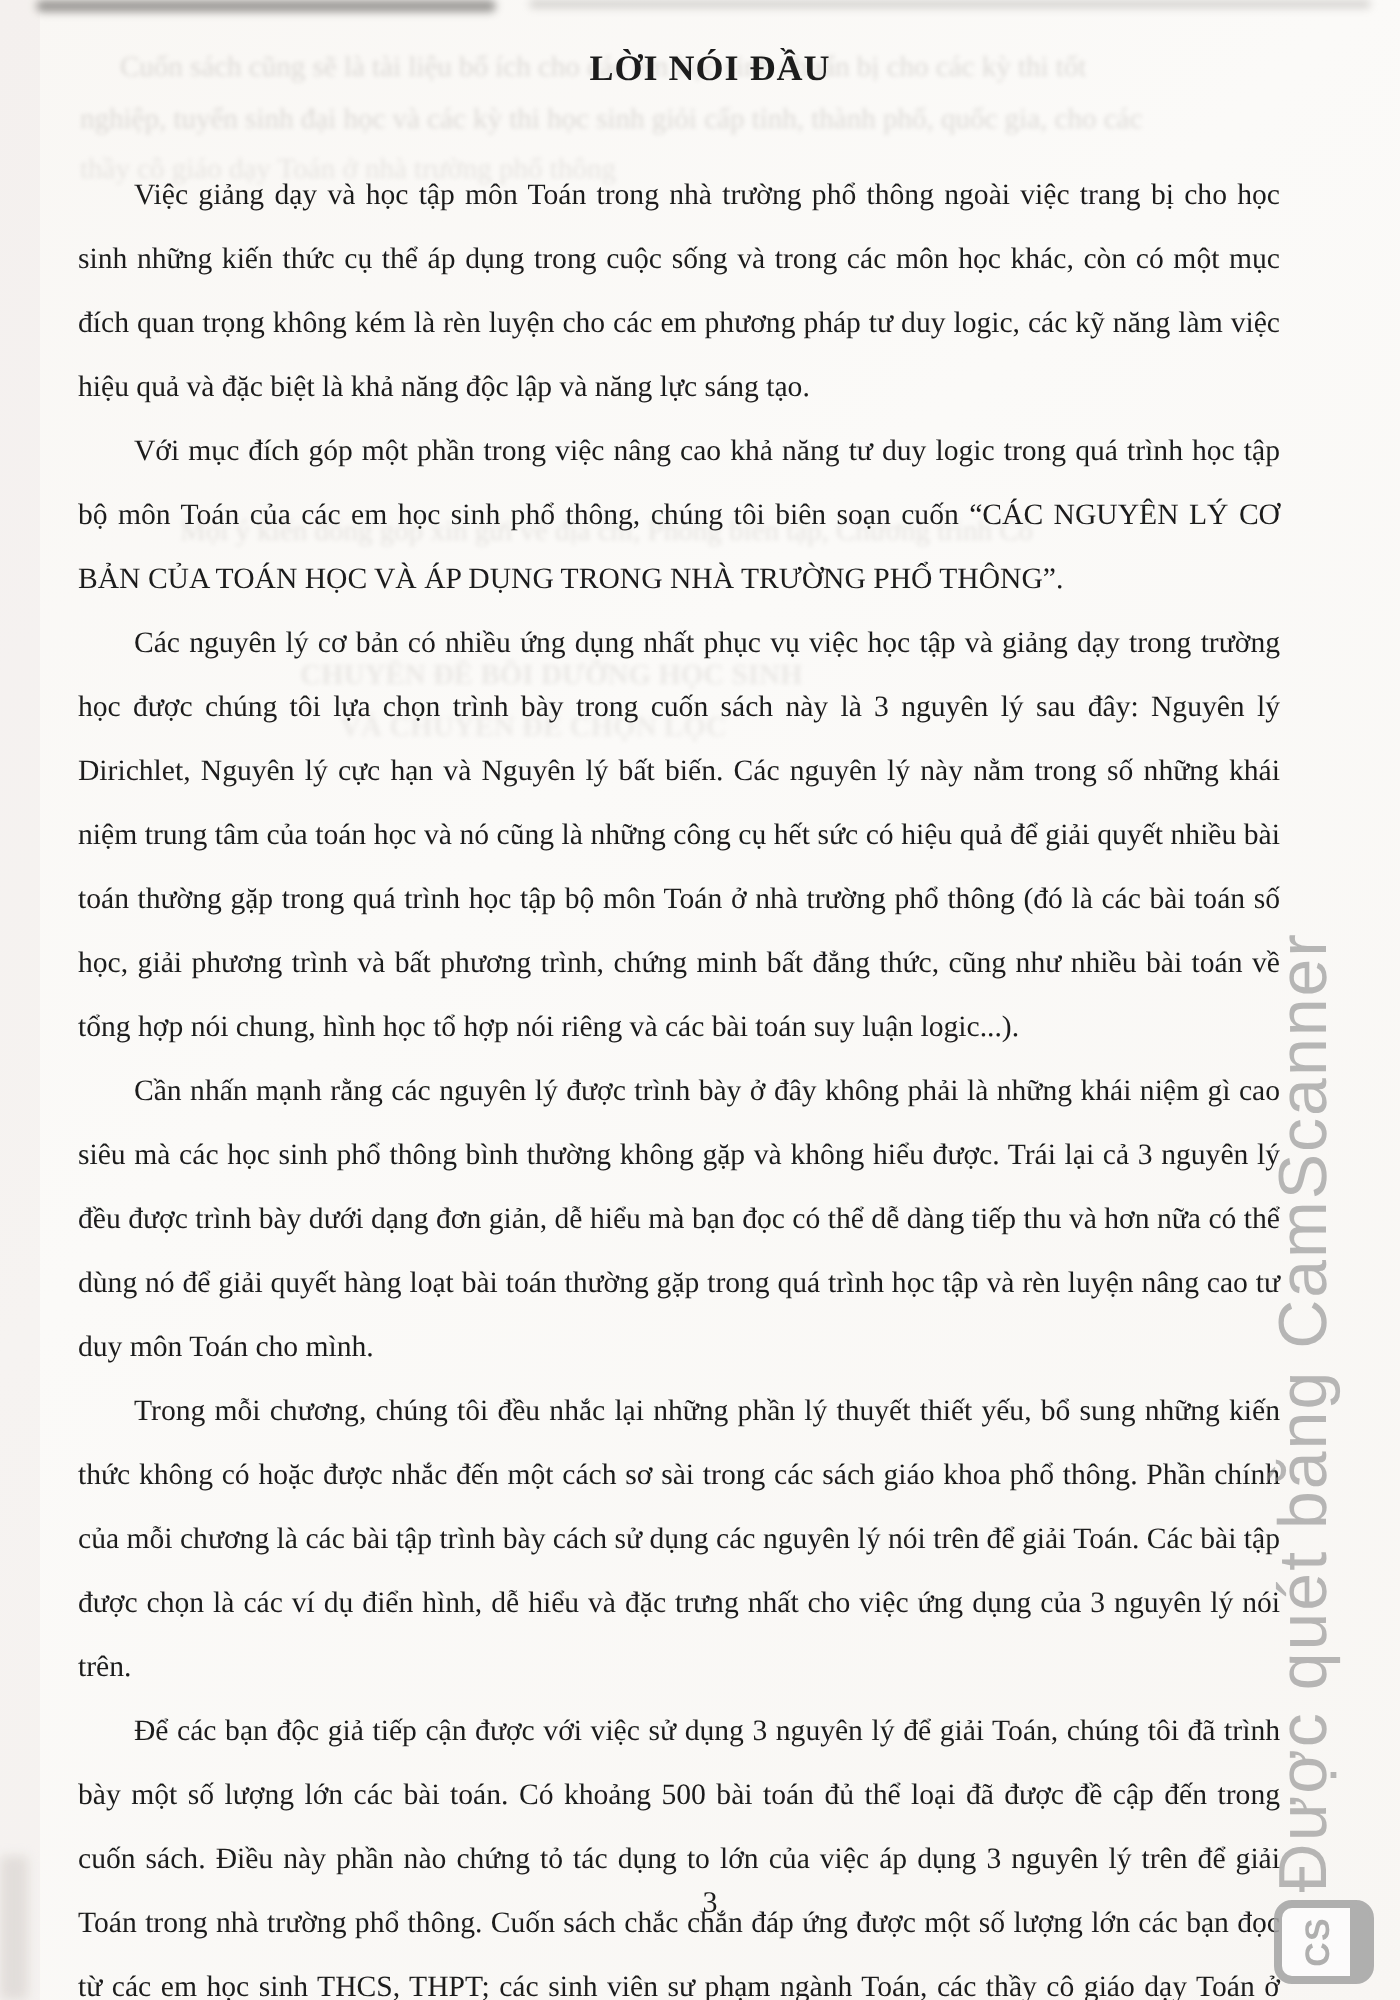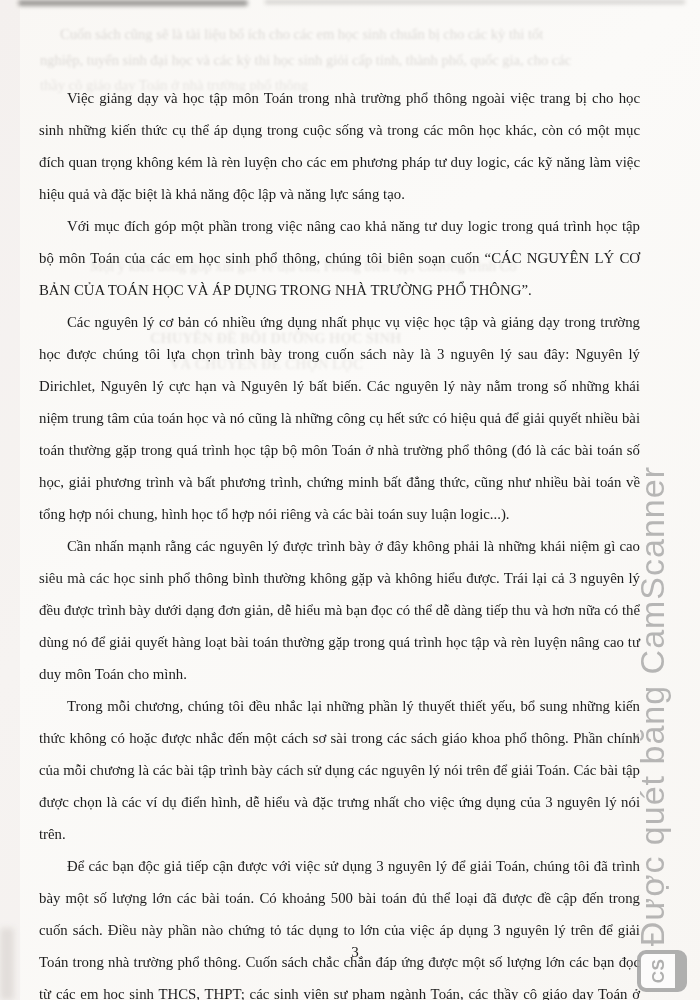--- a/index.html
+++ b/index.html
@@ -79,20 +79,21 @@
   <div class="streak-bottom-left"></div>
   <div class="edge-tint"></div>
 
   <div class="bleed bleed-0">Cuốn sách cũng sẽ là tài liệu bổ ích cho các em học sinh chuẩn bị cho các kỳ thi tốt</div>
   <div class="bleed bleed-1">nghiệp, tuyển sinh đại học và các kỳ thi học sinh giỏi cấp tỉnh, thành phố, quốc gia, cho các</div>
   <div class="bleed bleed-2">thầy cô giáo dạy Toán ở nhà trường phổ thông</div>
   <div class="bleed bleed-3">Mọi ý kiến đóng góp xin gửi về địa chỉ, Phòng biên tập, Chương trình Cô</div>
   <div class="bleed bleed-4">CHUYÊN ĐỀ BỒI DƯỠNG HỌC SINH</div>
   <div class="bleed bleed-5">VÀ CHUYÊN ĐỀ CHỌN LỌC</div>
 
+  <div class="doc-title">LỜI NÓI ĐẦU</div>
 
   <div class="content">
     <p>Việc giảng dạy và học tập môn Toán trong nhà trường phổ thông ngoài việc trang bị cho học sinh những kiến thức cụ thể áp dụng trong cuộc sống và trong các môn học khác, còn có một mục đích quan trọng không kém là rèn luyện cho các em phương pháp tư duy logic, các kỹ năng làm việc hiệu quả và đặc biệt là khả năng độc lập và năng lực sáng tạo.</p>
     <p><span>Với mục đích góp một phần trong việc nâng cao khả năng tư duy logic trong quá trình học tập bộ môn Toán của các em học sinh phổ thông, chúng tôi biên soạn cuốn </span><span class="bold-seg">“CÁC NGUYÊN LÝ CƠ BẢN CỦA TOÁN HỌC VÀ ÁP DỤNG TRONG NHÀ TRƯỜNG PHỔ THÔNG”.</span></p>
     <p>Các nguyên lý cơ bản có nhiều ứng dụng nhất phục vụ việc học tập và giảng dạy trong trường học được chúng tôi lựa chọn trình bày trong cuốn sách này là 3 nguyên lý sau đây: Nguyên lý Dirichlet, Nguyên lý cực hạn và Nguyên lý bất biến. Các nguyên lý này nằm trong số những khái niệm trung tâm của toán học và nó cũng là những công cụ hết sức có hiệu quả để giải quyết nhiều bài toán thường gặp trong quá trình học tập bộ môn Toán ở nhà trường phổ thông (đó là các bài toán số học, giải phương trình và bất phương trình, chứng minh bất đẳng thức, cũng như nhiều bài toán về tổng hợp nói chung, hình học tổ hợp nói riêng và các bài toán suy luận logic...).</p>
     <p>Cần nhấn mạnh rằng các nguyên lý được trình bày ở đây không phải là những khái niệm gì cao siêu mà các học sinh phổ thông bình thường không gặp và không hiểu được. Trái lại cả 3 nguyên lý đều được trình bày dưới dạng đơn giản, dễ hiểu mà bạn đọc có thể dễ dàng tiếp thu và hơn nữa có thể dùng nó để giải quyết hàng loạt bài toán thường gặp trong quá trình học tập và rèn luyện nâng cao tư duy môn Toán cho mình.</p>
     <p>Trong mỗi chương, chúng tôi đều nhắc lại những phần lý thuyết thiết yếu, bổ sung những kiến thức không có hoặc được nhắc đến một cách sơ sài trong các sách giáo khoa phổ thông. Phần chính của mỗi chương là các bài tập trình bày cách sử dụng các nguyên lý nói trên để giải Toán. Các bài tập được chọn là các ví dụ điển hình, dễ hiểu và đặc trưng nhất cho việc ứng dụng của 3 nguyên lý nói trên.</p>
     <p>Để các bạn độc giả tiếp cận được với việc sử dụng 3 nguyên lý để giải Toán, chúng tôi đã trình bày một số lượng lớn các bài toán. Có khoảng 500 bài toán đủ thể loại đã được đề cập đến trong cuốn sách. Điều này phần nào chứng tỏ tác dụng to lớn của việc áp dụng 3 nguyên lý trên để giải Toán trong nhà trường phổ thông. Cuốn sách chắc chắn đáp ứng được một số lượng lớn các bạn đọc từ các em học sinh THCS, THPT; các sinh viên sư phạm ngành Toán, các thầy cô giáo dạy Toán ở nhà trường phổ thông và các bạn đọc yêu thích toán sơ cấp.</p>
   </div>
 

